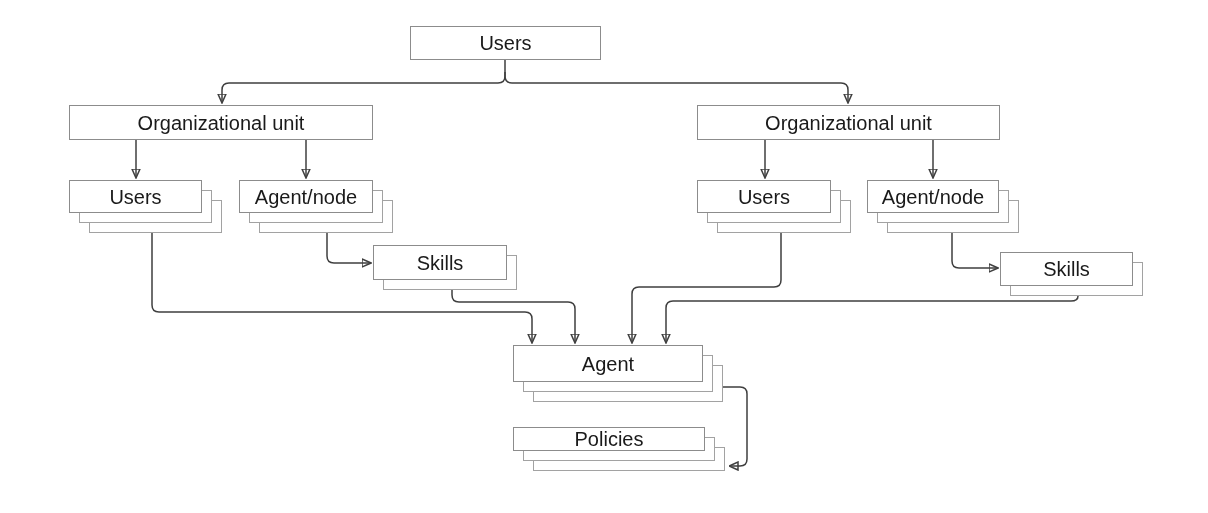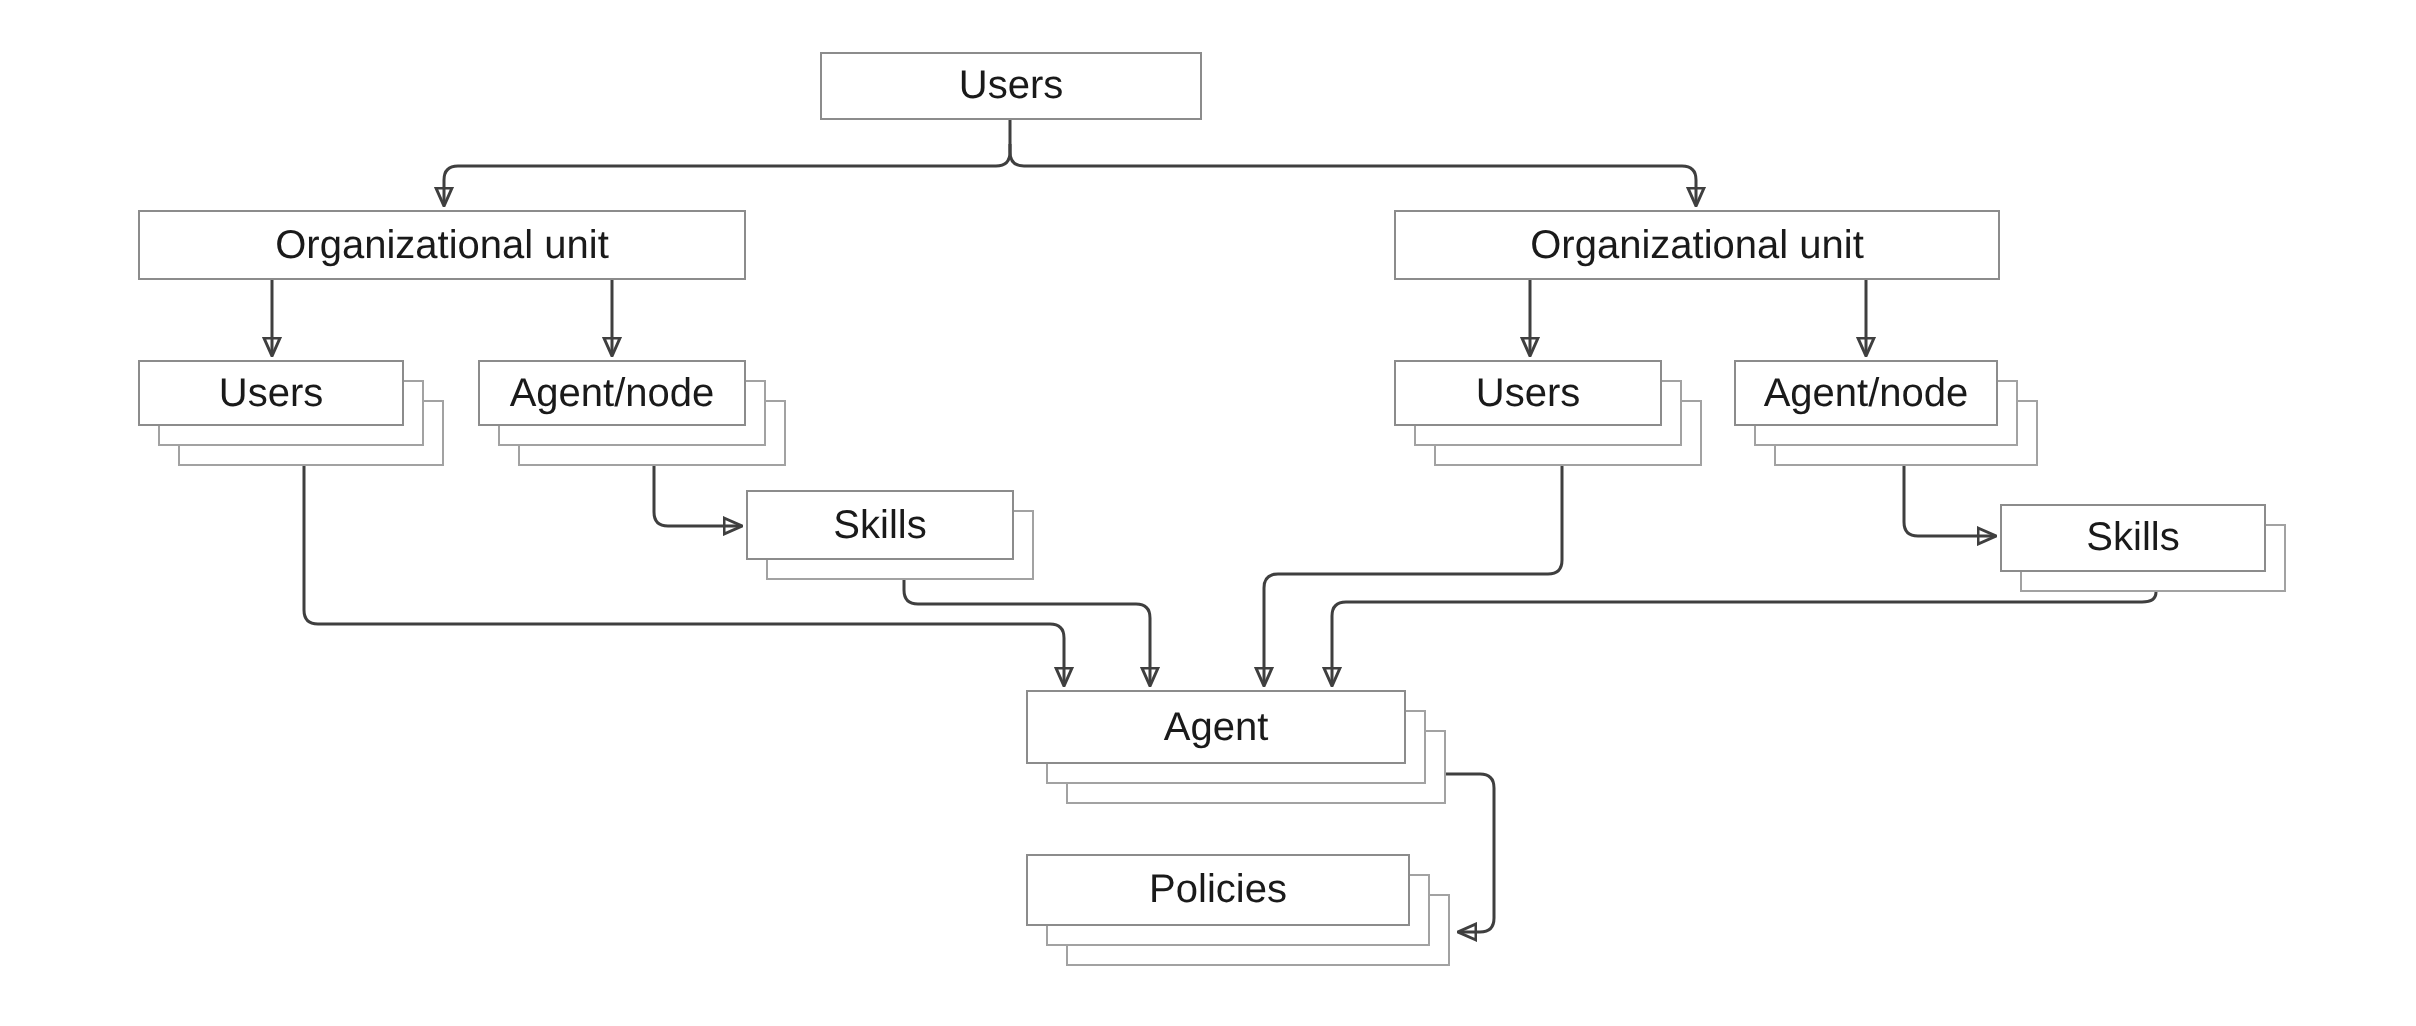--- a/index.html
+++ b/index.html
@@ -116,21 +116,21 @@
   </div>
 
   <div class="node" style="left:513px;top:345px;width:190px;height:37px">
     <div class="layer l3"></div>
     <div class="layer l2"></div>
     <div class="box">
       <span class="lbl">Agent</span>
     </div>
   </div>
 
-  <div class="node" style="left:513px;top:427px;width:192px;height:36px">
+  <div class="node" style="left:513px;top:427px;width:192px;height:24px">
     <div class="layer l3"></div>
     <div class="layer l2"></div>
     <div class="box">
       <span class="lbl">Policies</span>
     </div>
   </div>
 
   <svg id="edges" width="1208" height="513" viewBox="0 0 1208 513">
     <defs>
       <marker id="arrow" markerUnits="userSpaceOnUse" markerWidth="10" markerHeight="10" viewBox="0 0 10 10" refX="8.5" refY="5" orient="auto-start-reverse">

